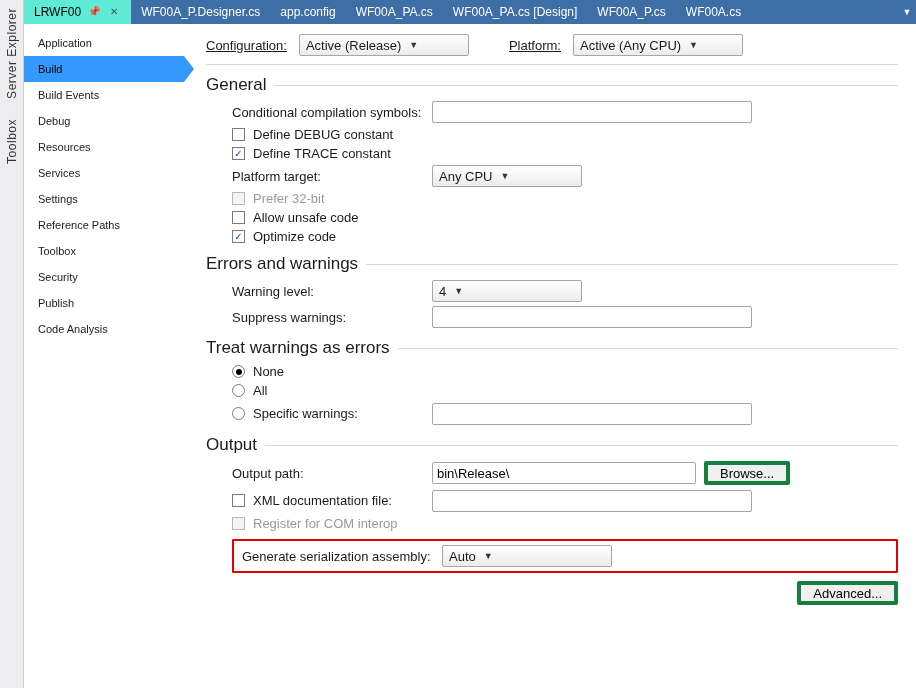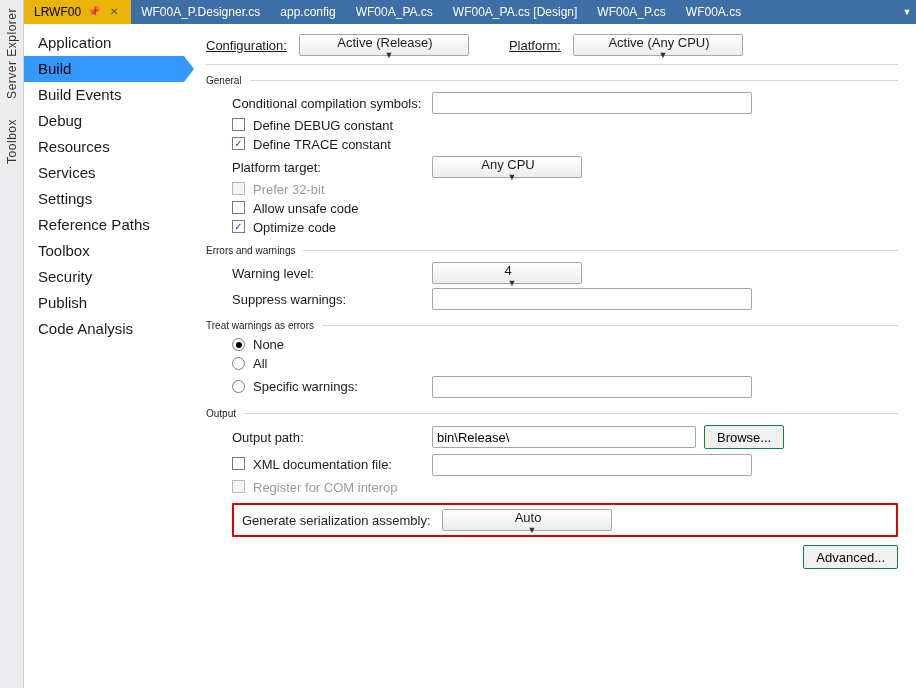--- a/index.html
+++ b/index.html
@@ -26,21 +26,21 @@
   .tabstrip {
     position:absolute; left:24px; top:0; right:0; height:24px;
     display:flex; align-items:stretch; background:#fff;
   }
   .doc-tab {
     display:flex; align-items:center; padding:0 10px;
     background:#3D6EA5; color:#fff; font-size:12px; position:relative;
     cursor:pointer; height:24px; line-height:24px; white-space:nowrap;
   }
   .doc-tab.active {
-    background:#eab308; color:#000;
+    background:#5eead4; color:#000;
   }
   .doc-tab .pin, .doc-tab .close {
     display:inline-flex; align-items:center; justify-content:center;
     width:14px; height:14px; margin-left:6px; font-size:10px; line-height:14px;
   }
   .doc-tab.active .pin, .doc-tab.active .close { color:#555; }
   .tab-rest { flex:1; background:#3D6EA5; }
   .tab-drop {
     width:18px; height:24px; background:#3D6EA5; color:#fff;
     display:flex; align-items:center; justify-content:center; cursor:pointer;
@@ -51,21 +51,21 @@
   .main {
     position:absolute; left:24px; top:24px; right:0; bottom:0;
     display:flex; background:#fff;
   }
 
   
   .cat-side {
     width:160px; background:#fff; padding-top:6px;
   }
   .cat-item {
-    height:26px; line-height:26px; padding-left:14px; font-size:15px;
+    height:26px; line-height:26px; padding-left:14px; font-size:11px;
     color:#1b1b1b; cursor:pointer; position:relative;
   }
   .cat-item.selected {
     background:#3399FF; color:#000000;
   }
   .cat-item.selected::after{
     content:""; position:absolute; right:-10px; top:0;
     border-top:13px solid transparent;
     border-bottom:13px solid transparent;
     border-left:10px solid #3399FF;
@@ -77,40 +77,40 @@
   }
   .lbl { display:inline-block; }
 
   .topline { display:flex; align-items:center; gap:8px; margin-bottom:8px; }
   .topline .lbl { margin-right:4px;text-decoration:underline; }
   .txt {
     border:1px solid #A6A6A6; height:22px; padding:0 4px;
     font-family:inherit; font-size:13px; background:#fff; border-radius:2px;
   }
   .btn {
-    border:1px solid #15803d; border-radius:2px; background:#F0F0F0;
+    border:4px solid #15803d; border-radius:2px; background:#F0F0F0;
     height:24px; padding:0 12px; font-family:inherit; font-size:13px; cursor:pointer;
   }
 
   hr.thin { border:none; border-top:1px solid #D8D8D8; margin:4px 0 8px 0; }
 
   .section-head {
     display:flex; align-items:center; margin:10px 0 6px 0;
   }
-  .section-head .s-lbl { font-size:10px; color:#1b1b1b; margin-right:8px; white-space:nowrap; }
+  .section-head .s-lbl { font-size:17px; color:#1b1b1b; margin-right:8px; white-space:nowrap; }
   .section-head .s-line { flex:1; height:1px; background:#D8D8D8; }
 
   .indent { padding-left:26px; }
   .field-row {
     display:flex; align-items:center; margin:4px 0;
   }
   .field-row .f-lbl { width:200px; }
   .field-row .f-ctl { flex:1; display:flex; align-items:center; gap:8px; }
 
-  .chk { display:flex; gap:8px; margin:4px 0; }
+  .chk { display:flex; align-items:center; gap:8px; margin:4px 0; }
   .chk .box {
     width:13px; height:13px; border:1px solid #7A7A7A; background:#fff;
     display:inline-flex; align-items:center; justify-content:center;
     font-size:10px; color:#0050C0;
   }
   .chk.checked .box::after{ content:"✓"; }
   .chk.disabled { color:#9A9A9A; }
   .chk.disabled .box { border-color:#B8B8B8; background:#F4F4F4; }
 
   
@@ -122,21 +122,20 @@
   .rad.selected .dot::after{
     content:""; width:6px; height:6px; border-radius:50%; background:#000;
   }
 
   
   .combo {
     display:inline-flex; align-items:center; justify-content:flex-start;
     border:1px solid #A6A6A6; border-radius:2px; height:22px;
     background:linear-gradient(#fff,#ECECEC); padding:0 4px 0 6px; cursor:pointer;
     min-width:150px;
-    flex-direction:column;
   }
   .combo.wide { min-width:170px; }
   .combo .caret { font-size:9px; color:#333; margin-left:8px; }
 
   .highlight-box {
     border:2px solid #E30000; padding:4px 8px; border-radius:1px;
     display:flex; align-items:center;
   }
 
   .footer { display:flex; justify-content:flex-end; margin-top:8px; }

